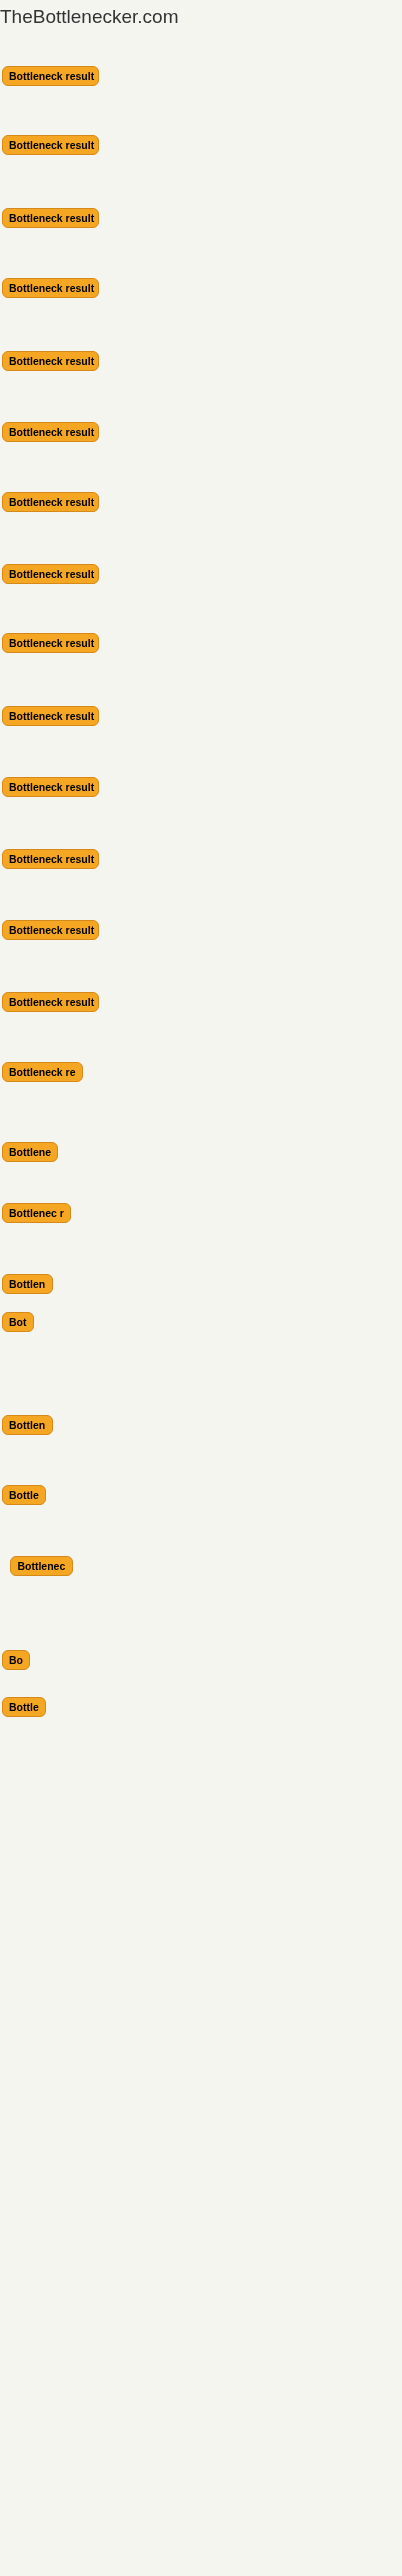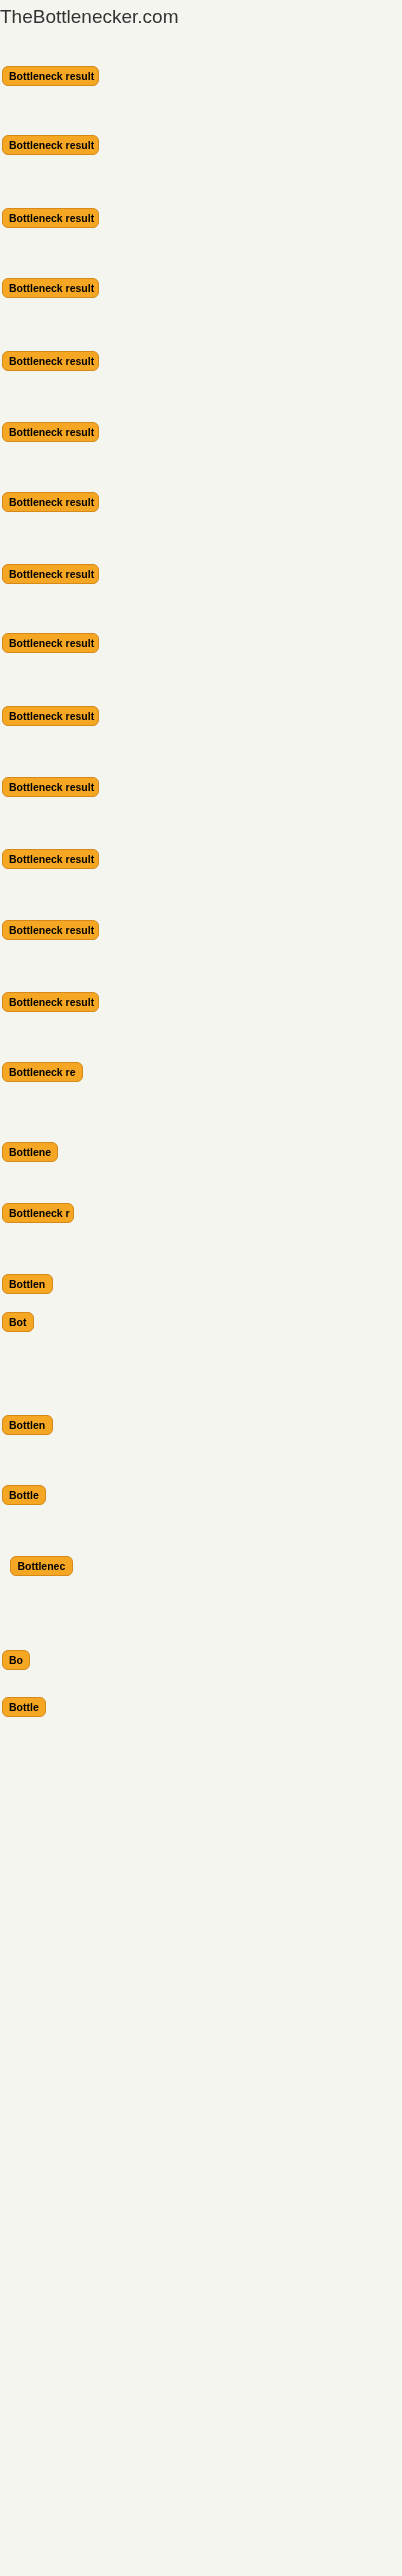--- a/index.html
+++ b/index.html
@@ -57,21 +57,21 @@
     <div class="result-row" style="top: 460px; left: 1.6px;"><span class="bottleneck-badge" style="max-width: 97px;">Bottleneck result</span></div>
     <div class="result-row" style="top: 532px; left: 1.6px;"><span class="bottleneck-badge" style="max-width: 97px;">Bottleneck result</span></div>
     <div class="result-row" style="top: 601px; left: 1.6px;"><span class="bottleneck-badge" style="max-width: 97px;">Bottleneck result</span></div>
     <div class="result-row" style="top: 674px; left: 1.6px;"><span class="bottleneck-badge" style="max-width: 97px;">Bottleneck result</span></div>
     <div class="result-row" style="top: 745px; left: 1.6px;"><span class="bottleneck-badge" style="max-width: 97px;">Bottleneck result</span></div>
     <div class="result-row" style="top: 817px; left: 1.6px;"><span class="bottleneck-badge" style="max-width: 97px;">Bottleneck result</span></div>
     <div class="result-row" style="top: 888px; left: 1.6px;"><span class="bottleneck-badge" style="max-width: 97px;">Bottleneck result</span></div>
     <div class="result-row" style="top: 960px; left: 1.6px;"><span class="bottleneck-badge" style="max-width: 97px;">Bottleneck result</span></div>
     <div class="result-row" style="top: 1030px; left: 1.6px;"><span class="bottleneck-badge" style="max-width: 81px;">Bottleneck re</span></div>
     <div class="result-row" style="top: 1100px; left: 1.6px;"><span class="bottleneck-badge" style="max-width: 64px; margin-top: 10px;">Bottlene</span></div>
-    <div class="result-row" style="top: 1171px; left: 1.6px;"><span class="bottleneck-badge" style="max-width: 72px;">Bottleneck r</span></div>
+    <div class="result-row" style="top: 1171px; left: 1.6px;"><span class="bottleneck-badge" style="max-width: 72px;">Bottlenec r</span></div>
     <div class="result-row" style="top: 1242px; left: 1.6px;"><span class="bottleneck-badge" style="max-width: 60px;">Bottlen</span></div>
     <div class="result-row" style="top: 1280px; left: 1.6px;"><span class="bottleneck-badge" style="max-width: 37px;">Bot</span></div>
     <div class="result-row" style="top: 1383px; left: 1.6px;"><span class="bottleneck-badge" style="max-width: 60px;">Bottlen</span></div>
     <div class="result-row" style="top: 1453px; left: 1.6px;"><span class="bottleneck-badge" style="max-width: 52px;">Bottle</span></div>
     <div class="result-row" style="top: 1524px; left: 10px;"><span class="bottleneck-badge" style="max-width: 69px;">Bottlenec</span></div>
     <div class="result-row" style="top: 1594px; left: 1.6px; margin-top: 24px;"><span class="bottleneck-badge" style="max-width: 29px;">Bo</span></div>
     <div class="result-row" style="top: 1665px; left: 1.6px;"><span class="bottleneck-badge" style="max-width: 52px;">Bottle</span></div>
   </div>
 
 

